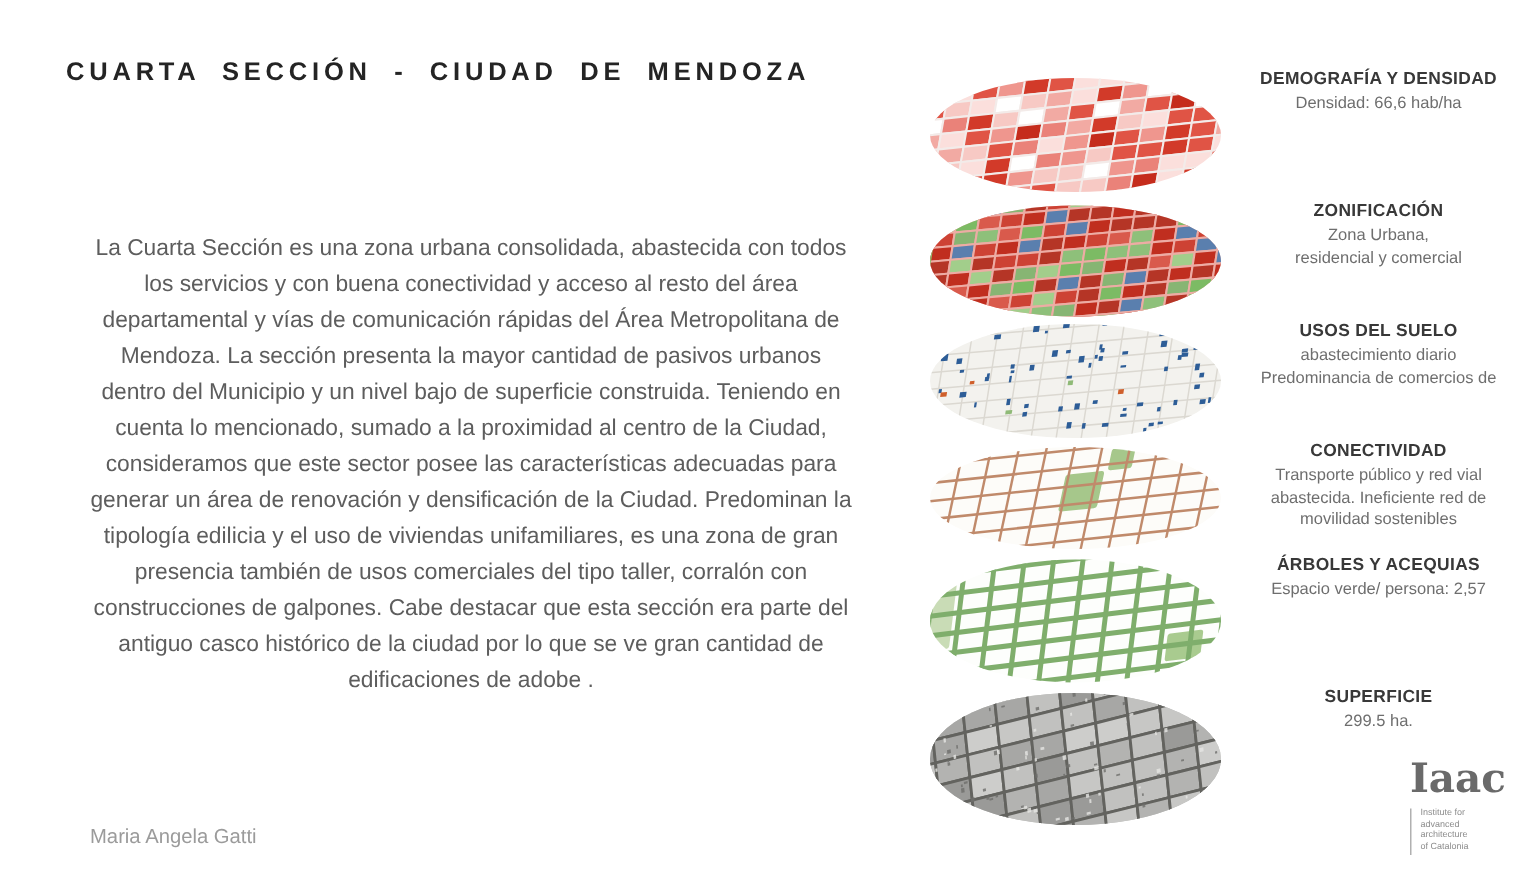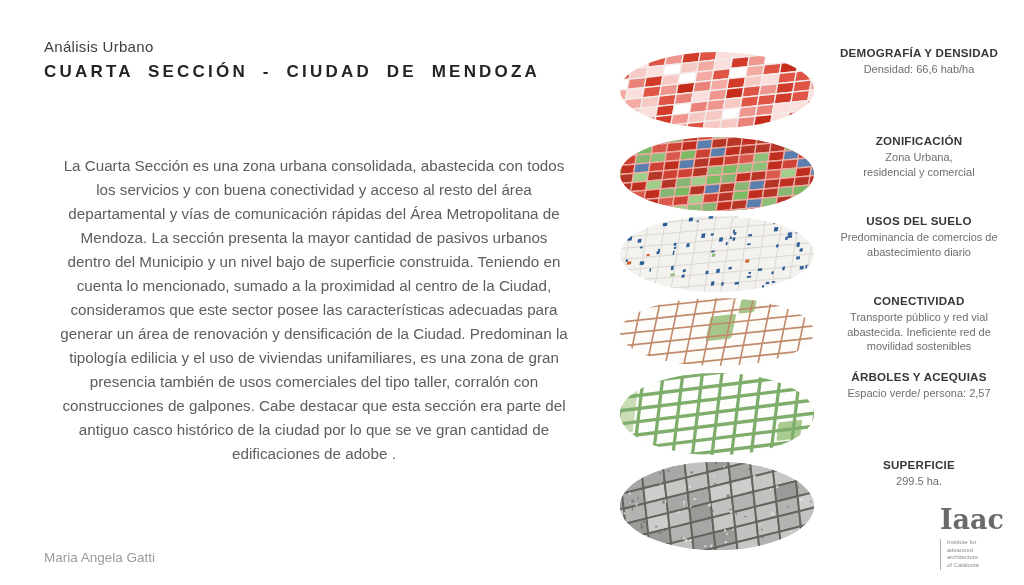--- a/index.html
+++ b/index.html
@@ -13,33 +13,32 @@
   .description{position:absolute;left:58px;top:154px;width:512px;margin:0;text-align:center;
     font-size:15.2px;line-height:1.58;color:#5d5d5d;}
 
   .maps-column{position:absolute;left:610px;top:46px;width:404px;display:flex;flex-direction:column;}
   .layer-row{display:flex;}
   .map-wrap{width:214px;display:flex;justify-content:center;align-items:center;}
   .layer-label{flex:1;text-align:center;padding:0 4px;}
   .layer-title{font-size:11.6px;font-weight:700;color:#383838;letter-spacing:0.02em;margin-bottom:3px;}
   .layer-line{font-size:11px;color:#6e6e6e;line-height:1.34;}
 
-  .author{position:absolute;left:44px;bottom:20px;font-size:13.5px;color:#9b9b9b;margin-top:27px;}
+  .author{position:absolute;left:60px;bottom:20px;font-size:13.5px;color:#9b9b9b;margin-top:27px;}
   .logo{position:absolute;right:20px;bottom:15px;display:flex;align-items:flex-start;gap:7px;flex-direction:column;}
   .logo-text{font-family:"DejaVu Serif","Liberation Serif",serif;font-weight:700;font-size:27px;color:#6a6a6a;line-height:0.9;}
   .logo-caption{border-left:1px solid #b0b0b0;padding-left:6px;display:flex;flex-direction:column;}
   .logo-caption span{font-size:6px;color:#8d8d8d;line-height:1.3;}
 </style>
 </head>
 <body>
 
 <div class="slide">
 
   <header class="header">
-    <div class="subtitle">Análisis Urbano</div>
     <h1 class="title">CUARTA SECCIÓN - CIUDAD DE MENDOZA</h1>
   </header>
 
   <p class="description">La Cuarta Sección es una zona urbana consolidada, abastecida con todos los servicios y con buena conectividad y acceso al resto del área departamental y vías de comunicación rápidas del Área Metropolitana de Mendoza. La sección presenta la mayor cantidad de pasivos urbanos dentro del Municipio y un nivel bajo de superficie construida. Teniendo en cuenta lo mencionado, sumado a la proximidad al centro de la Ciudad, consideramos que este sector posee las características adecuadas para generar un área de renovación y densificación de la Ciudad. Predominan la tipología edilicia y el uso de viviendas unifamiliares, es una zona de gran presencia también de usos comerciales del tipo taller, corralón con construcciones de galpones. Cabe destacar que esta sección era parte del antiguo casco histórico de la ciudad por lo que se ve gran cantidad de edificaciones de adobe .</p>
 
   <div class="maps-column" id="maps-column">
   <div class="layer-row" style="height: 88px;">
     <div class="map-wrap">
       <svg class="map-svg" viewBox="0 0 200 80" width="200" height="80">
             <defs>
@@ -1085,22 +1084,22 @@
                 <rect x="201.46502057613168" y="146.88957475994513" width="1.7577417695473252" height="2.390162037037037" fill="#2d5d97"></rect>
                 <rect x="172.3360768175583" y="42.736625514403286" width="3.1343492798353907" height="2.2166152263374483" fill="#2d5d97"></rect>
                 <rect x="193.1344307270233" y="125.48148148148147" width="3.3200745884773664" height="1.6477109053497943" fill="#8fba77"></rect>
               </g>
             </g>
           </svg>
     </div>
     <div class="layer-label">
       <div class="layer-title">USOS DEL SUELO</div>
       <div class="layer-lines">
+            <div class="layer-line">abastecimiento diario</div>
             <div class="layer-line">Predominancia de comercios de</div>
-            <div class="layer-line">abastecimiento diario</div>
           </div>
     </div>
   </div>
 
   <div class="layer-row" style="height: 76px;">
     <div class="map-wrap">
       <svg class="map-svg" viewBox="0 0 200 72" width="200" height="72">
             <defs>
               <clipPath id="cp3">
                 <ellipse cx="100" cy="36" rx="97" ry="34"></ellipse>

